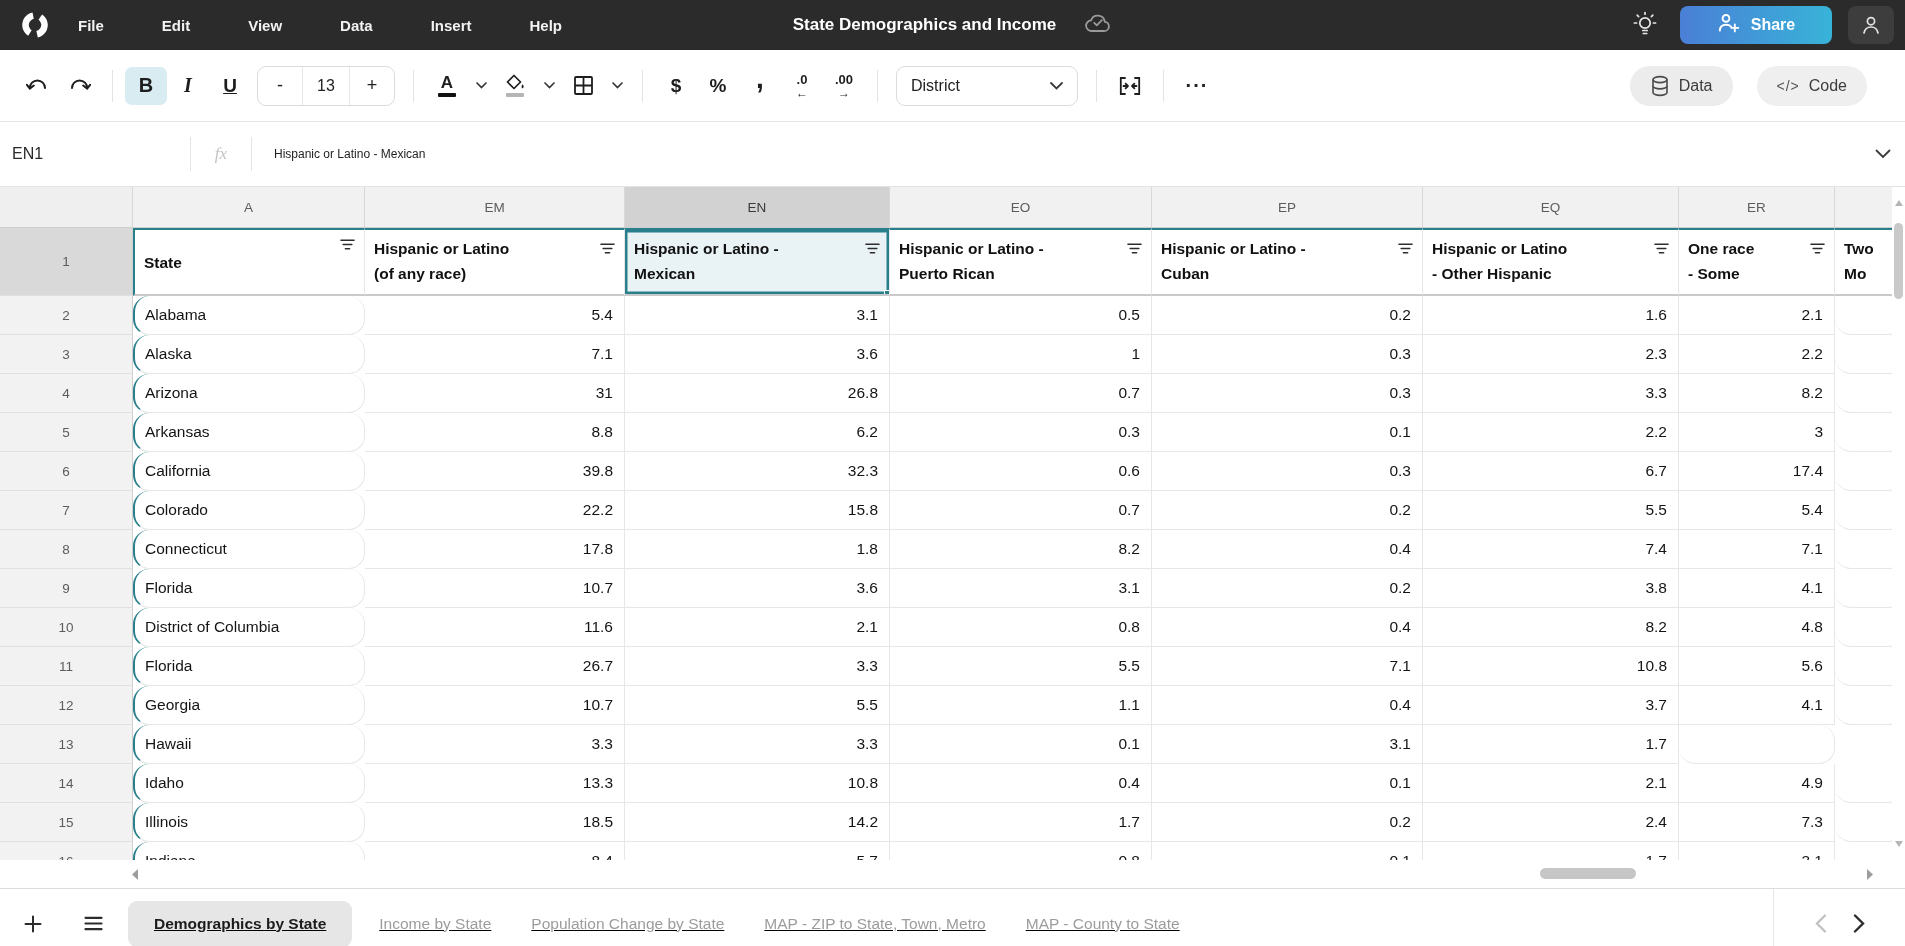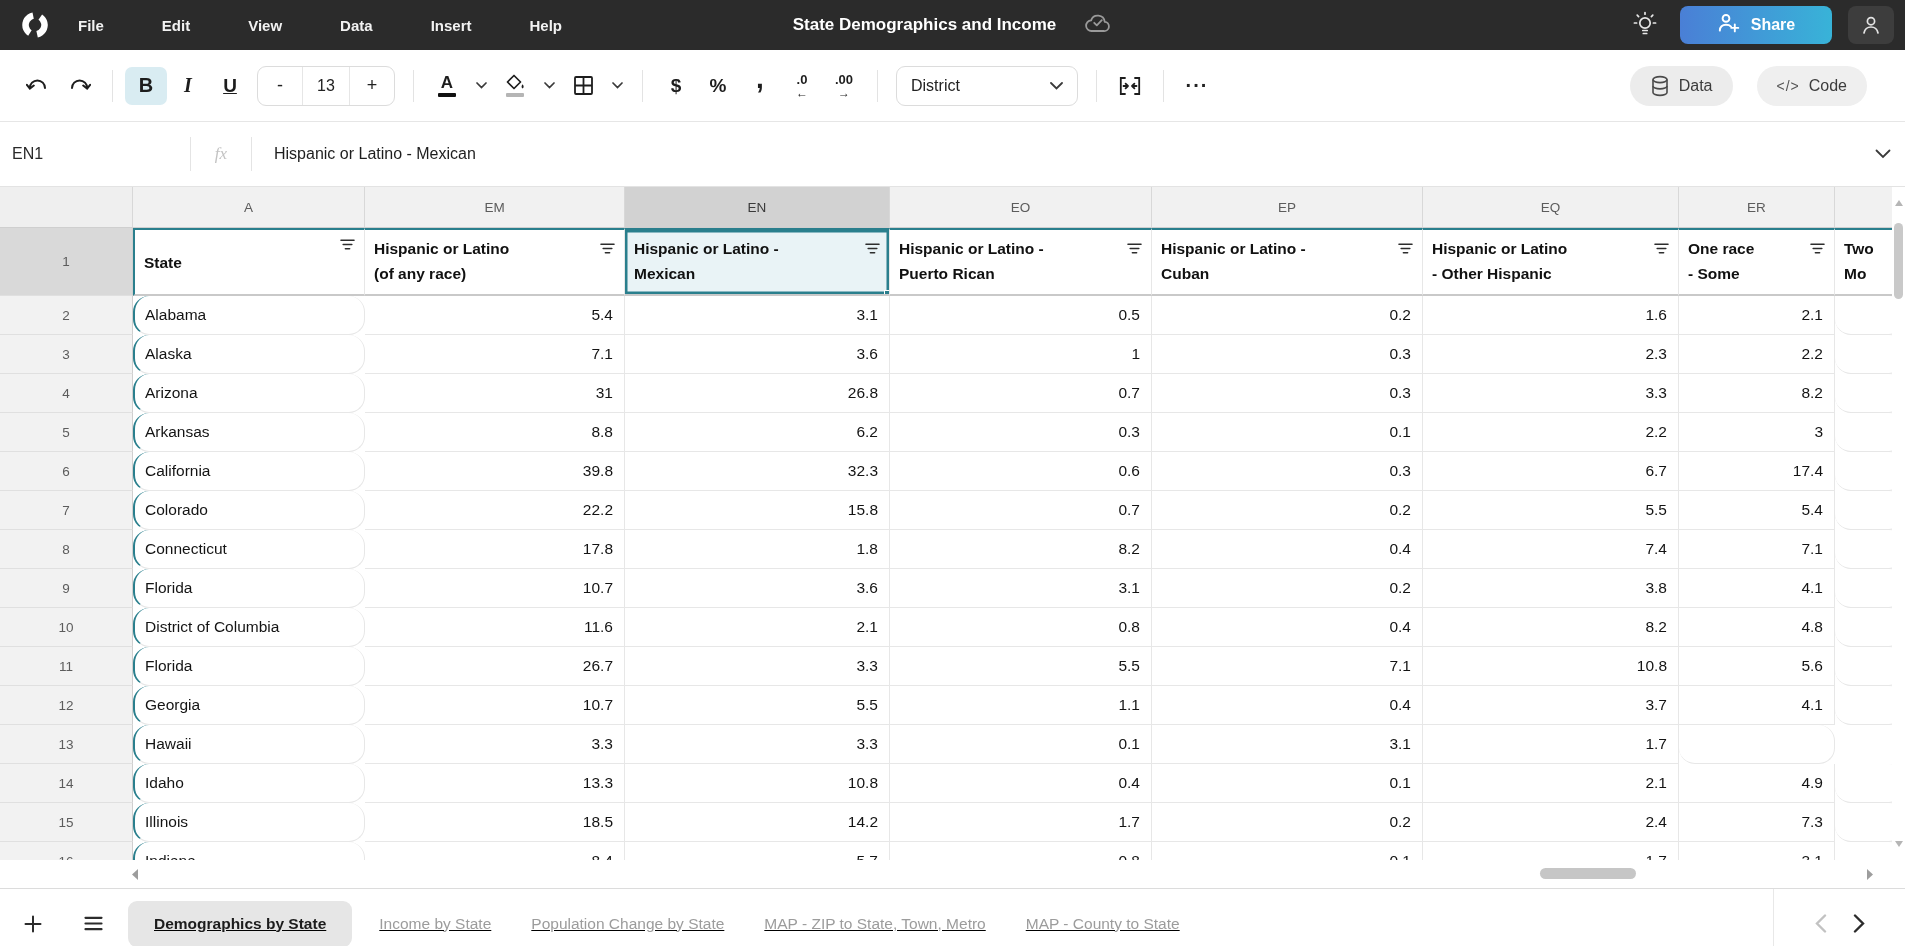--- a/index.html
+++ b/index.html
@@ -43,21 +43,21 @@
   .fmt-select{width:182px;height:40px;border:1px solid #dcdcdc;border-radius:9px;display:flex;align-items:center;justify-content:space-between;padding:0 14px;font-size:16px;color:#222;margin:0 6px;cursor:pointer;}
   .ellipsis{font-size:20px;font-weight:800;letter-spacing:1px;color:#222;}
   .pill-btn{height:40px;border-radius:20px;background:#ececec;display:flex;align-items:center;gap:9px;padding:0 20px;font-size:16px;color:#3c3c3c;cursor:pointer;}
   .code-glyph{font-size:14px;color:#555;letter-spacing:1px;}
 
   
   .formulabar{position:absolute;top:122px;left:0;width:1905px;height:64px;background:#fff;display:flex;align-items:center;}
   .cellref{width:190px;padding-left:12px;font-size:16px;color:#2a2a2a;cursor:text;}
   .fdiv{width:1px;height:34px;background:#e4e4e4;}
   .fxbox{width:60px;display:flex;align-items:center;justify-content:center;font-size:17px;font-style:italic;color:#c3c3c3;font-family:"Liberation Serif","DejaVu Serif",serif;}
-  .fvalue{flex:1;padding-left:22px;font-size:16px;color:#1e1e1e;cursor:text;}
+  .fvalue{flex:1;padding-left:22px;font-size:12px;color:#1e1e1e;cursor:text;}
   .fexpand{width:44px;display:flex;align-items:center;justify-content:center;cursor:pointer;}
 
   
   .colheads{position:absolute;top:186px;left:0;width:1905px;height:42px;display:grid;grid-template-columns:133px 232px 260px 265px 262px 271px 256px 156px 70px;border-top:1px solid #e3e3e3;}
   .chcell{background:#f1f1f1;border-right:1px solid #d8d8d8;border-bottom:1px solid #cfcfcf;display:flex;align-items:center;justify-content:center;font-size:13.5px;color:#5c5c5c;cursor:pointer;}
   .chcell.corner{background:#efefef;cursor:default;}
   .chcell.selcol{background:#d2d2d2;color:#3a3a3a;}
   .gridbody{position:absolute;top:228px;left:0;width:1905px;height:632px;overflow:hidden;background:#fff;}
   .grow{display:grid;grid-template-columns:133px 232px 260px 265px 262px 271px 256px 156px 70px;}
   .rnum{background:#f2f2f2;border-right:1px solid #cfcfcf;border-bottom:1px solid #e0e0e0;display:flex;align-items:center;justify-content:center;font-size:13.5px;color:#5c5c5c;cursor:pointer;}

